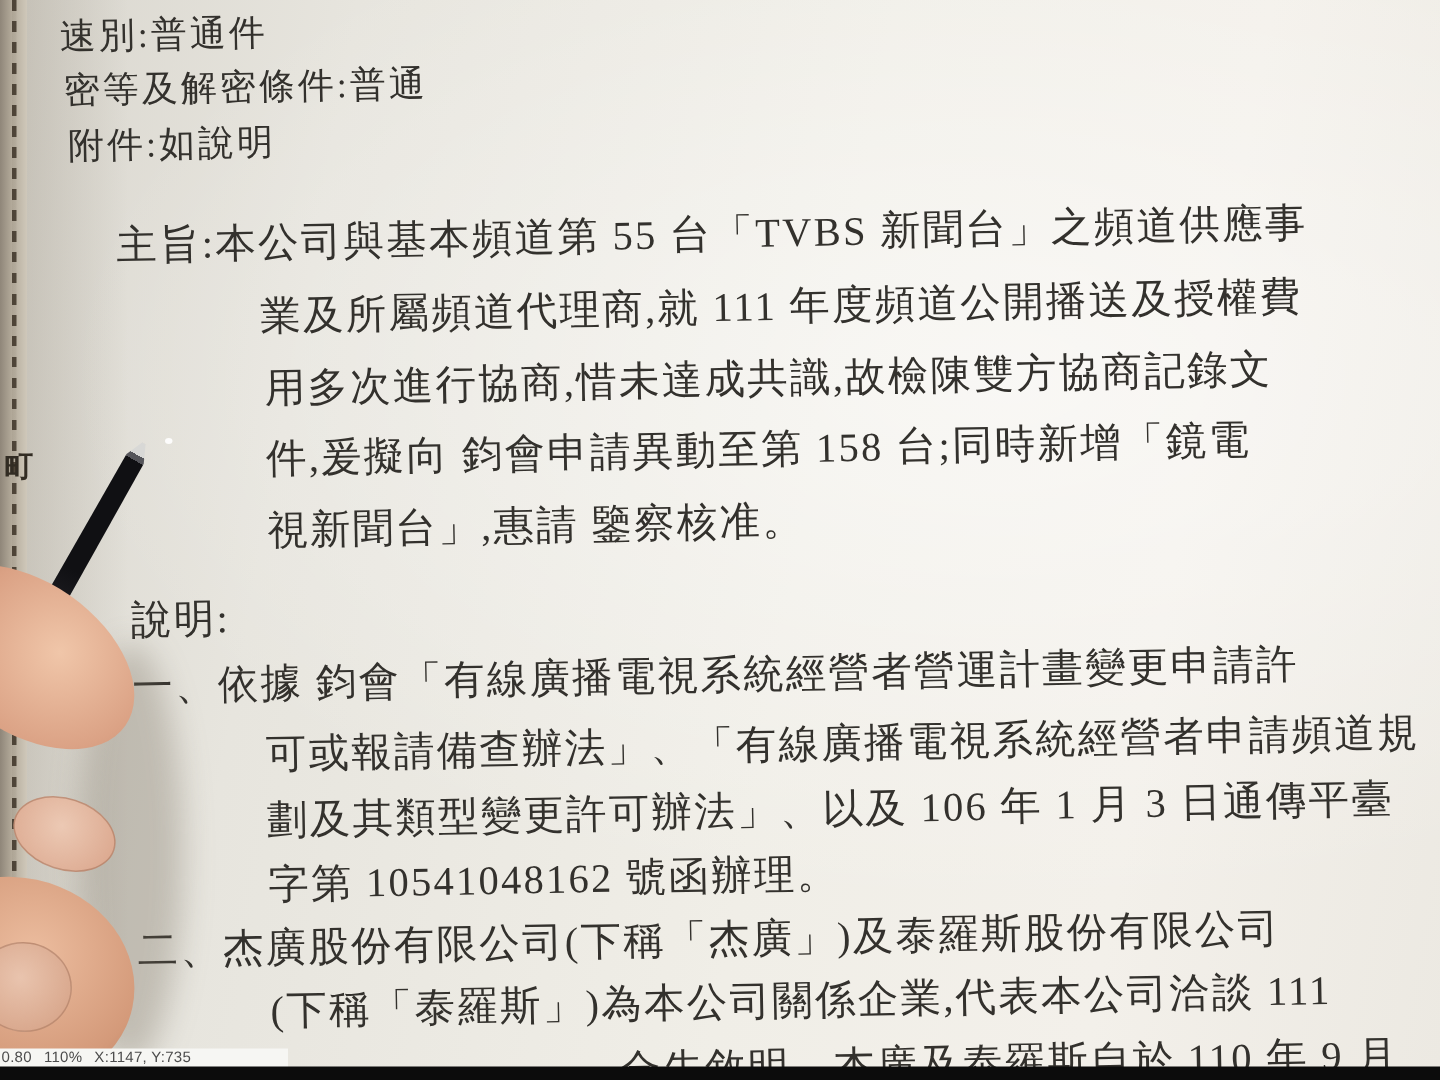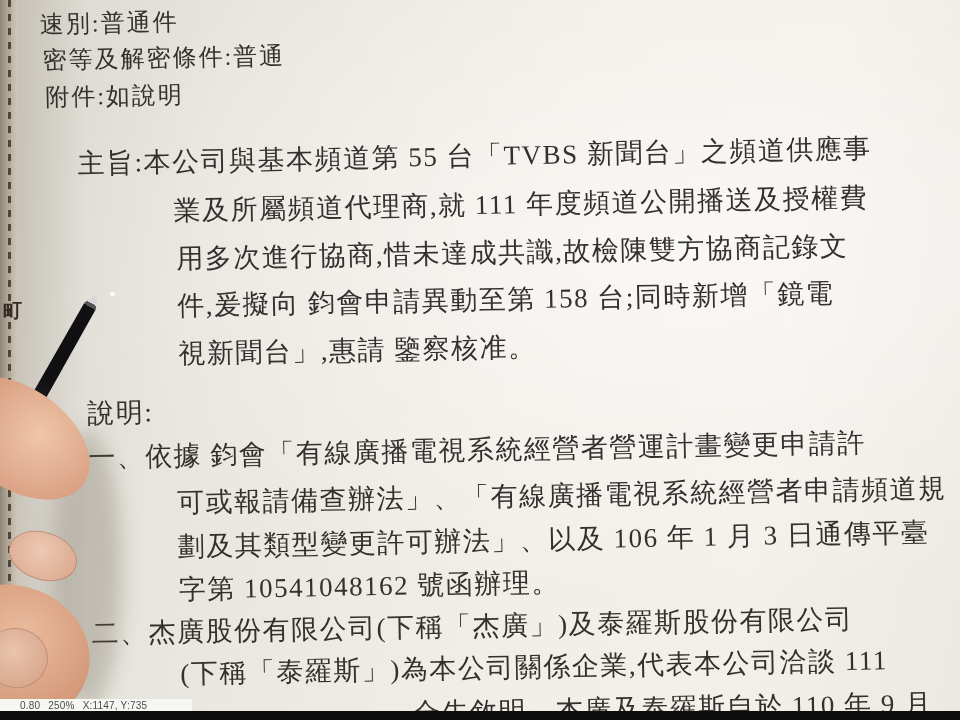--- a/index.html
+++ b/index.html
@@ -95,21 +95,21 @@
   }
   .nail2{
     left:-16px;top:628px;width:62px;height:58px;transform:rotate(8deg);
     background:radial-gradient(circle at 45% 40%,#e9c4ae 0%,#d8a68b 80%);
     border:1px solid rgba(150,100,75,0.4);
   }
   
   .status-strip{
     position:absolute;left:0;top:699px;width:192px;height:13px;
     background:#f6f6f3;z-index:30;
-    display:flex;align-items:center;gap:8px;padding-left:20px;box-sizing:border-box;
+    display:flex;align-items:center;gap:8px;padding-left:1px;box-sizing:border-box;
     font-family:"Liberation Sans","DejaVu Sans",sans-serif;
     font-size:10px;color:#4c4c4c;letter-spacing:0.2px;white-space:nowrap;
   }
   .black-bar{
     position:absolute;left:0;top:711px;width:960px;height:9px;
     background:#0c0c0c;z-index:31;
   }
 </style>
 </head>
 <body>
@@ -150,16 +150,16 @@
 
 <div class="hand-shadow"></div>
 <div class="finger f1"></div>
 <div class="finger f2"></div>
 <div class="finger f3"></div>
 <div class="finger nail1"></div>
 <div class="finger nail2"></div>
 
 <div class="status-strip">
   <span>0.80</span>
-  <span>250%</span>
+  <span>110%</span>
   <span>X:1147, Y:735</span>
 </div>
 <div class="black-bar"></div>
 
 </body></html>

